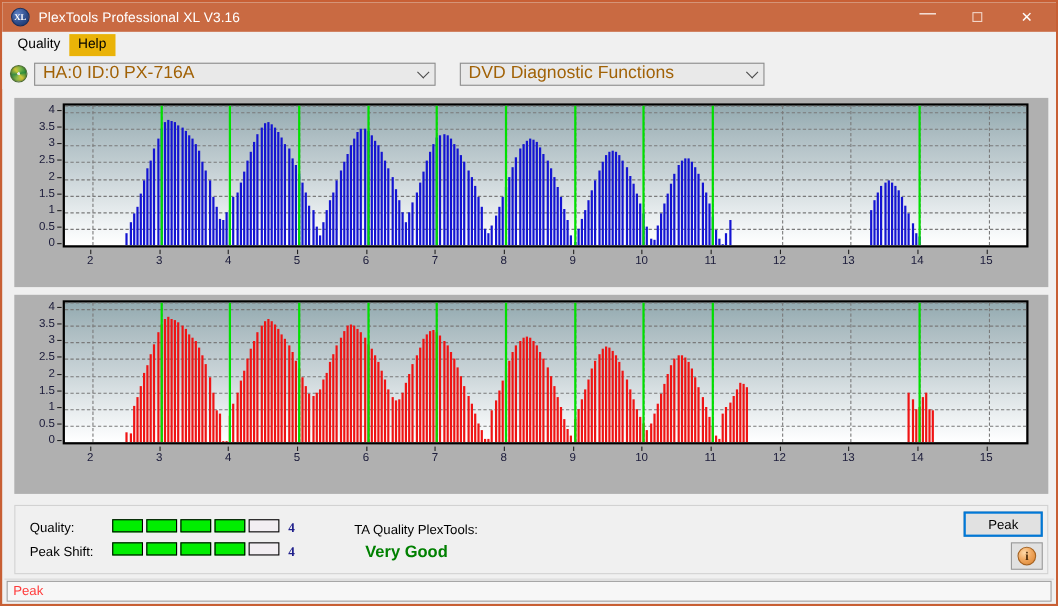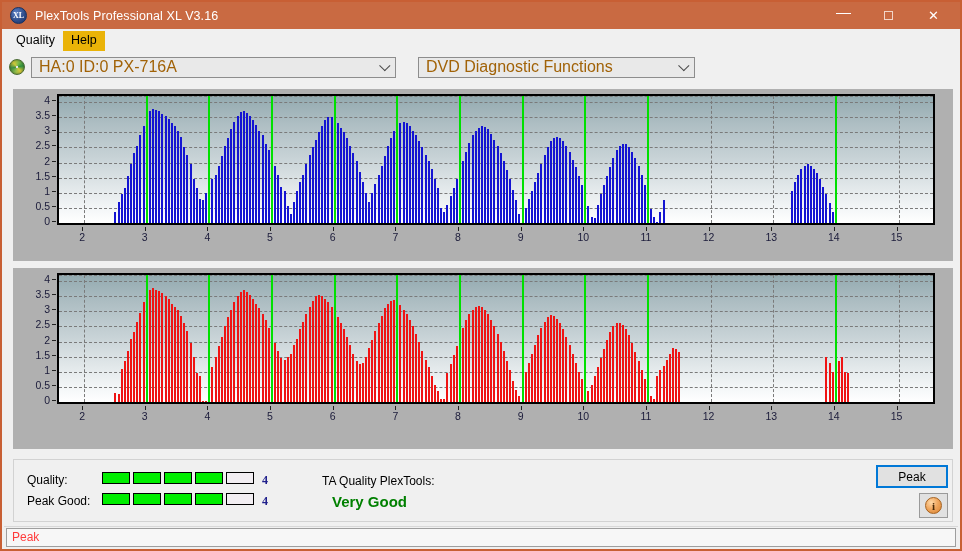--- a/index.html
+++ b/index.html
@@ -816,21 +816,21 @@
     <span class="field-label" style="left:13px; top:13px;">Quality:</span>
     <div class="meter" id="jitter-meter" style="left:88px; top:12px;">
         <div class="seg on"></div>
         <div class="seg on"></div>
         <div class="seg on"></div>
         <div class="seg on"></div>
         <div class="seg"></div>
       </div>
     <span class="meter-val" style="left:248px; top:13px;">4</span>
 
-    <span class="field-label" style="left:13px; top:34px;">Peak Good:</span>
+    <span class="field-label" style="left:13px; top:34px;">Peak Shift:</span>
     <div class="meter" id="peakshift-meter" style="left:88px; top:33px;">
         <div class="seg on"></div>
         <div class="seg on"></div>
         <div class="seg on"></div>
         <div class="seg on"></div>
         <div class="seg"></div>
       </div>
     <span class="meter-val" style="left:248px; top:34px;">4</span>
 
     <span id="ta-label">TA Quality PlexTools:</span>

